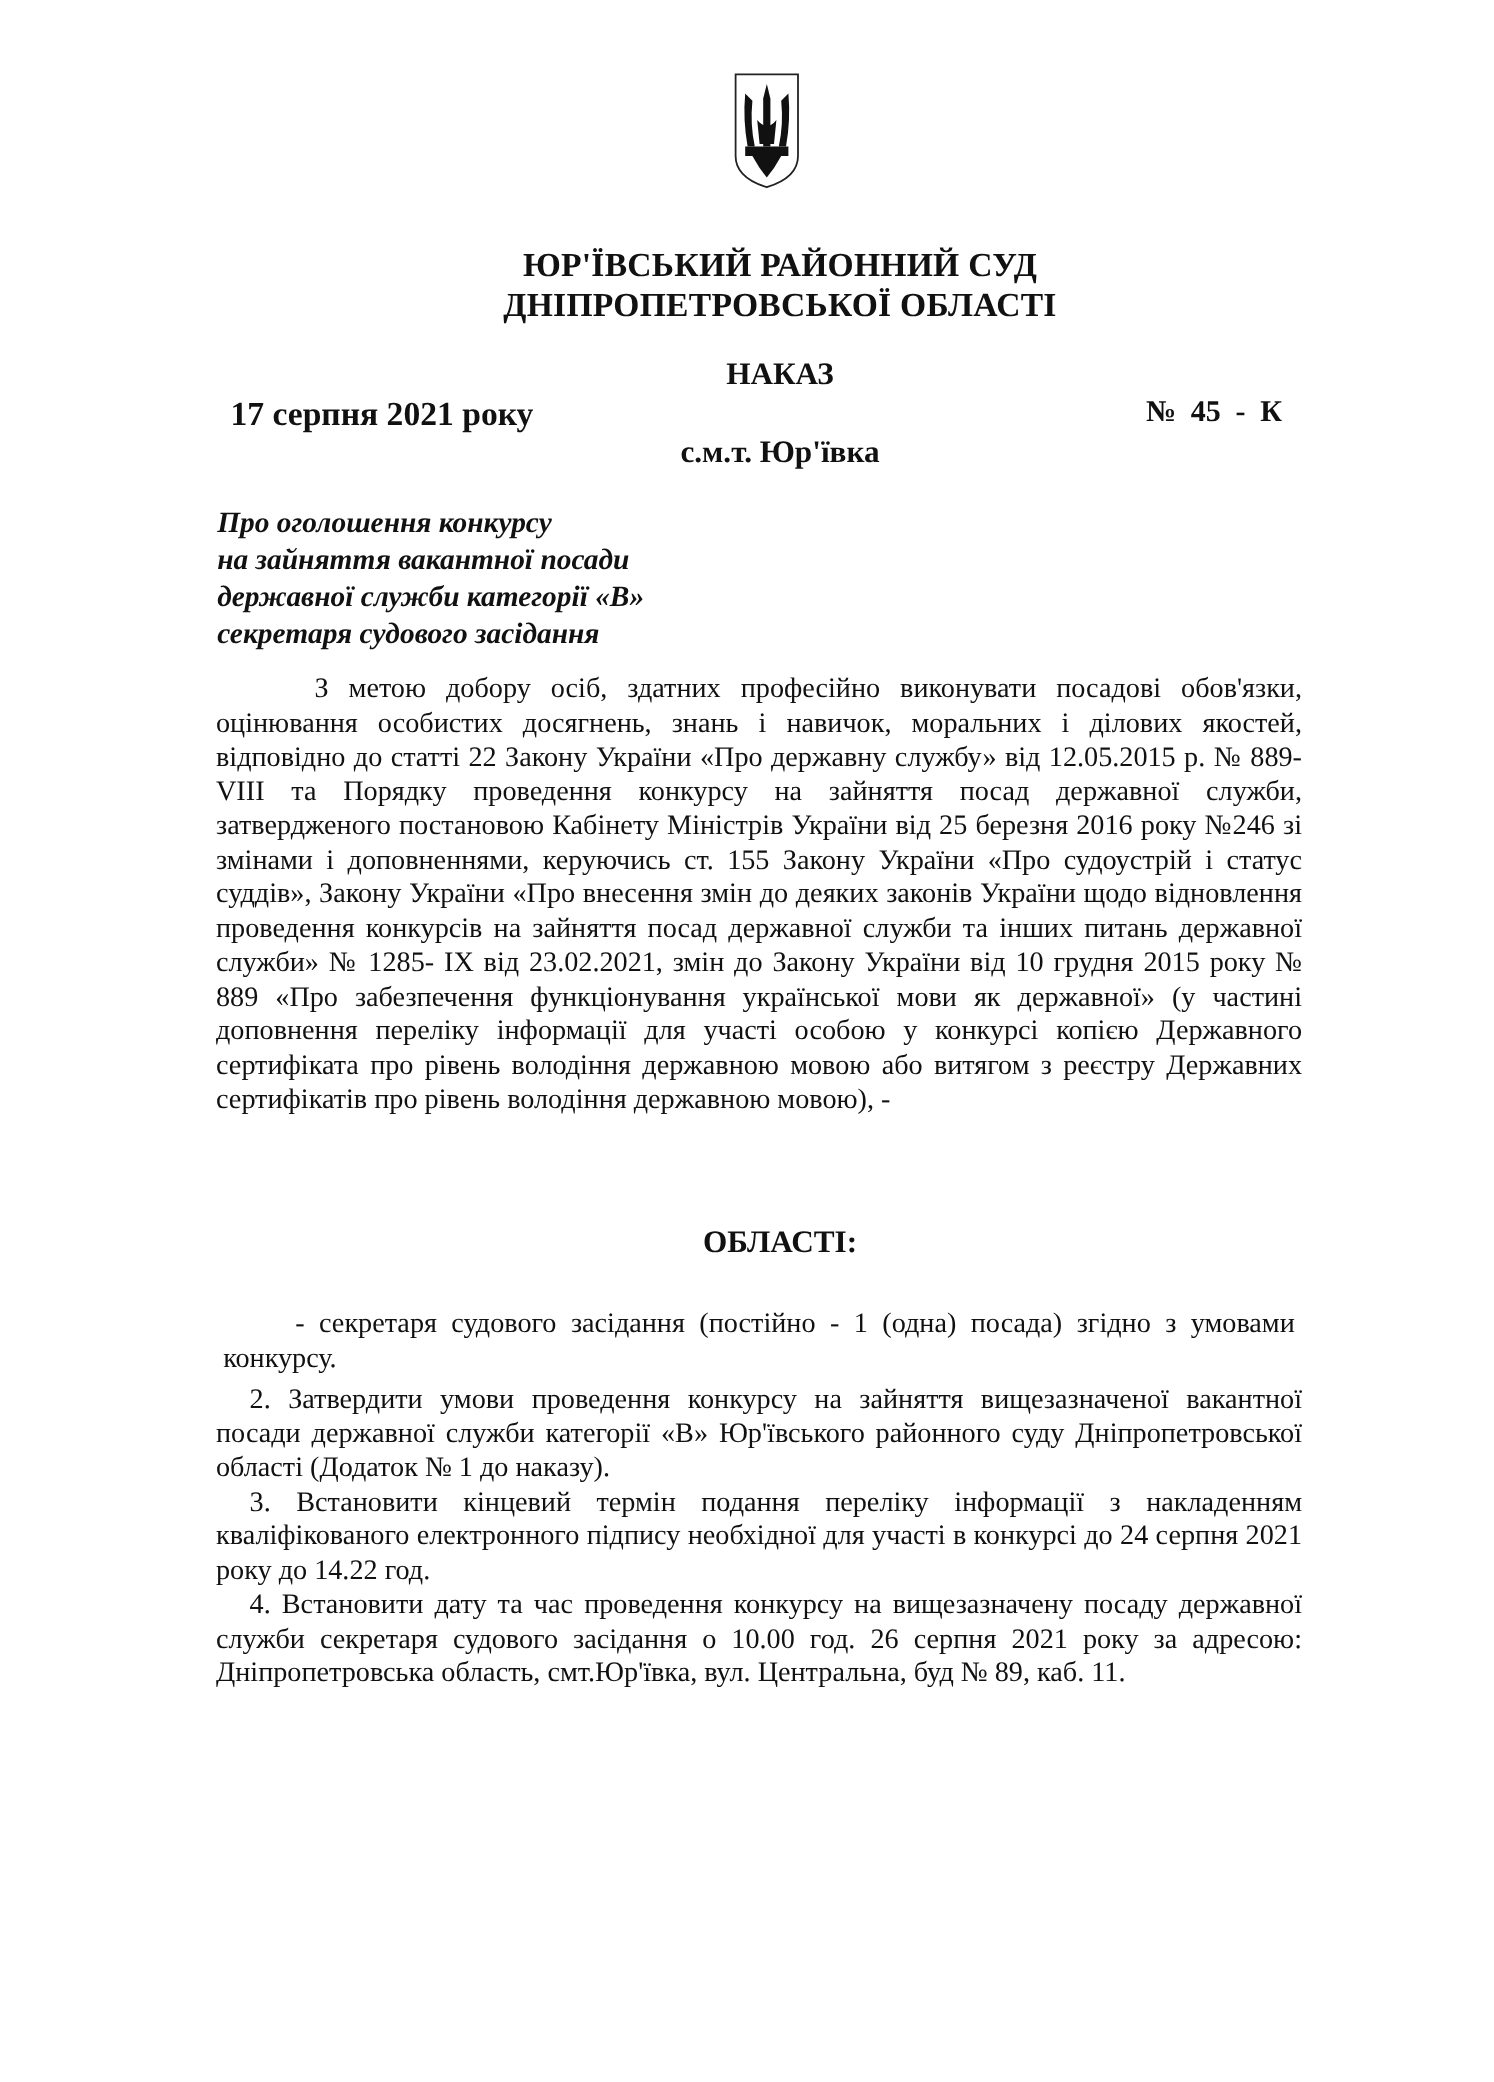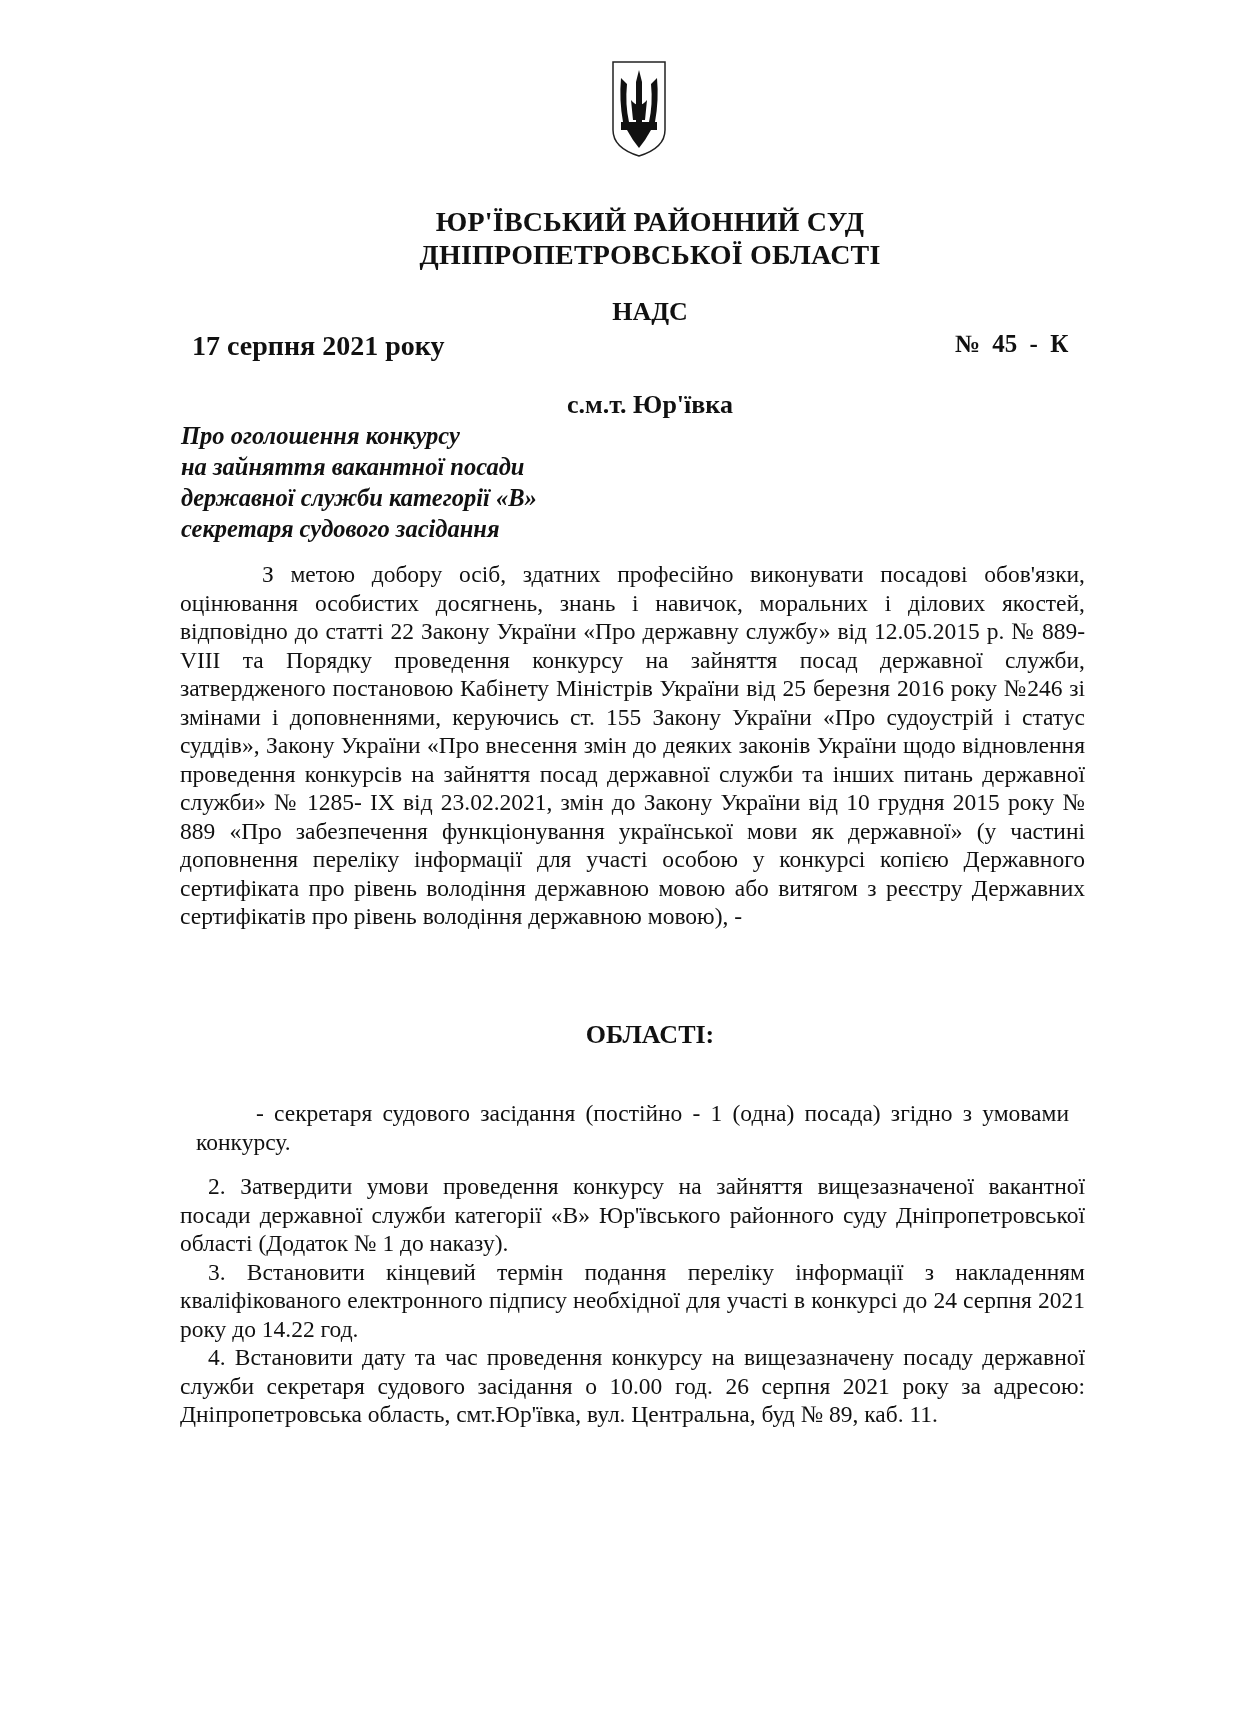--- a/index.html
+++ b/index.html
@@ -64,21 +64,20 @@
       word-spacing: 6px;
     }
     .order-place {
       position: absolute;
       left: 500px;
       top: 362px;
       width: 300px;
       text-align: center;
       font-weight: bold;
       font-size: 26px;
-      margin-top: 28px;
     }
     .subject {
       position: absolute;
       left: 181px;
       top: 420px;
       font-weight: bold;
       font-style: italic;
       font-size: 24.5px;
       line-height: 31px;
     }
@@ -106,21 +105,21 @@
     }
     .items {
       top: 1083px;
     }
     .item {
       text-indent: 28px;
       margin: 0;
     }
     .subitem {
       text-indent: 60px;
-      margin: 16px;
+      margin: 6px;
     }
   </style>
 </head>
 <body>
 
 <div class="page">
 
   <svg class="emblem" viewBox="0 0 60 98">
     <path d="M4 2 L56 2 L56 70 Q56 88 30 96 Q4 88 4 70 Z" fill="none" stroke="#222" stroke-width="1.5"></path>
     <path d="M30 10 L33 22 L33 62 L27 62 L27 22 Z" fill="#111"></path>
@@ -129,21 +128,21 @@
     <path d="M12 62 L48 62 L48 70 L12 70 Z" fill="#111"></path>
     <path d="M18 70 Q30 66 42 70 L36 80 L30 88 L24 80 Z" fill="#111"></path>
     <path d="M22 40 Q30 50 38 40 L36 60 L24 60 Z" fill="#111"></path>
   </svg>
 
   <div class="court-name">
     <div>ЮР'ЇВСЬКИЙ РАЙОННИЙ СУД</div>
     <div>ДНІПРОПЕТРОВСЬКОЇ ОБЛАСТІ</div>
   </div>
 
-  <div class="order-title">НАДС</div>
+  <div class="order-title">НАКАЗ</div>
   <div class="order-date">17 серпня 2021 року</div>
   <div class="order-number">№  45 - К</div>
   <div class="order-place">с.м.т. Юр'ївка</div>
 
   <div class="subject">
     <div>Про оголошення конкурсу</div>
     <div>на зайняття вакантної посади</div>
     <div>державної служби категорії «В»</div>
     <div>секретаря судового засідання</div>
   </div>

